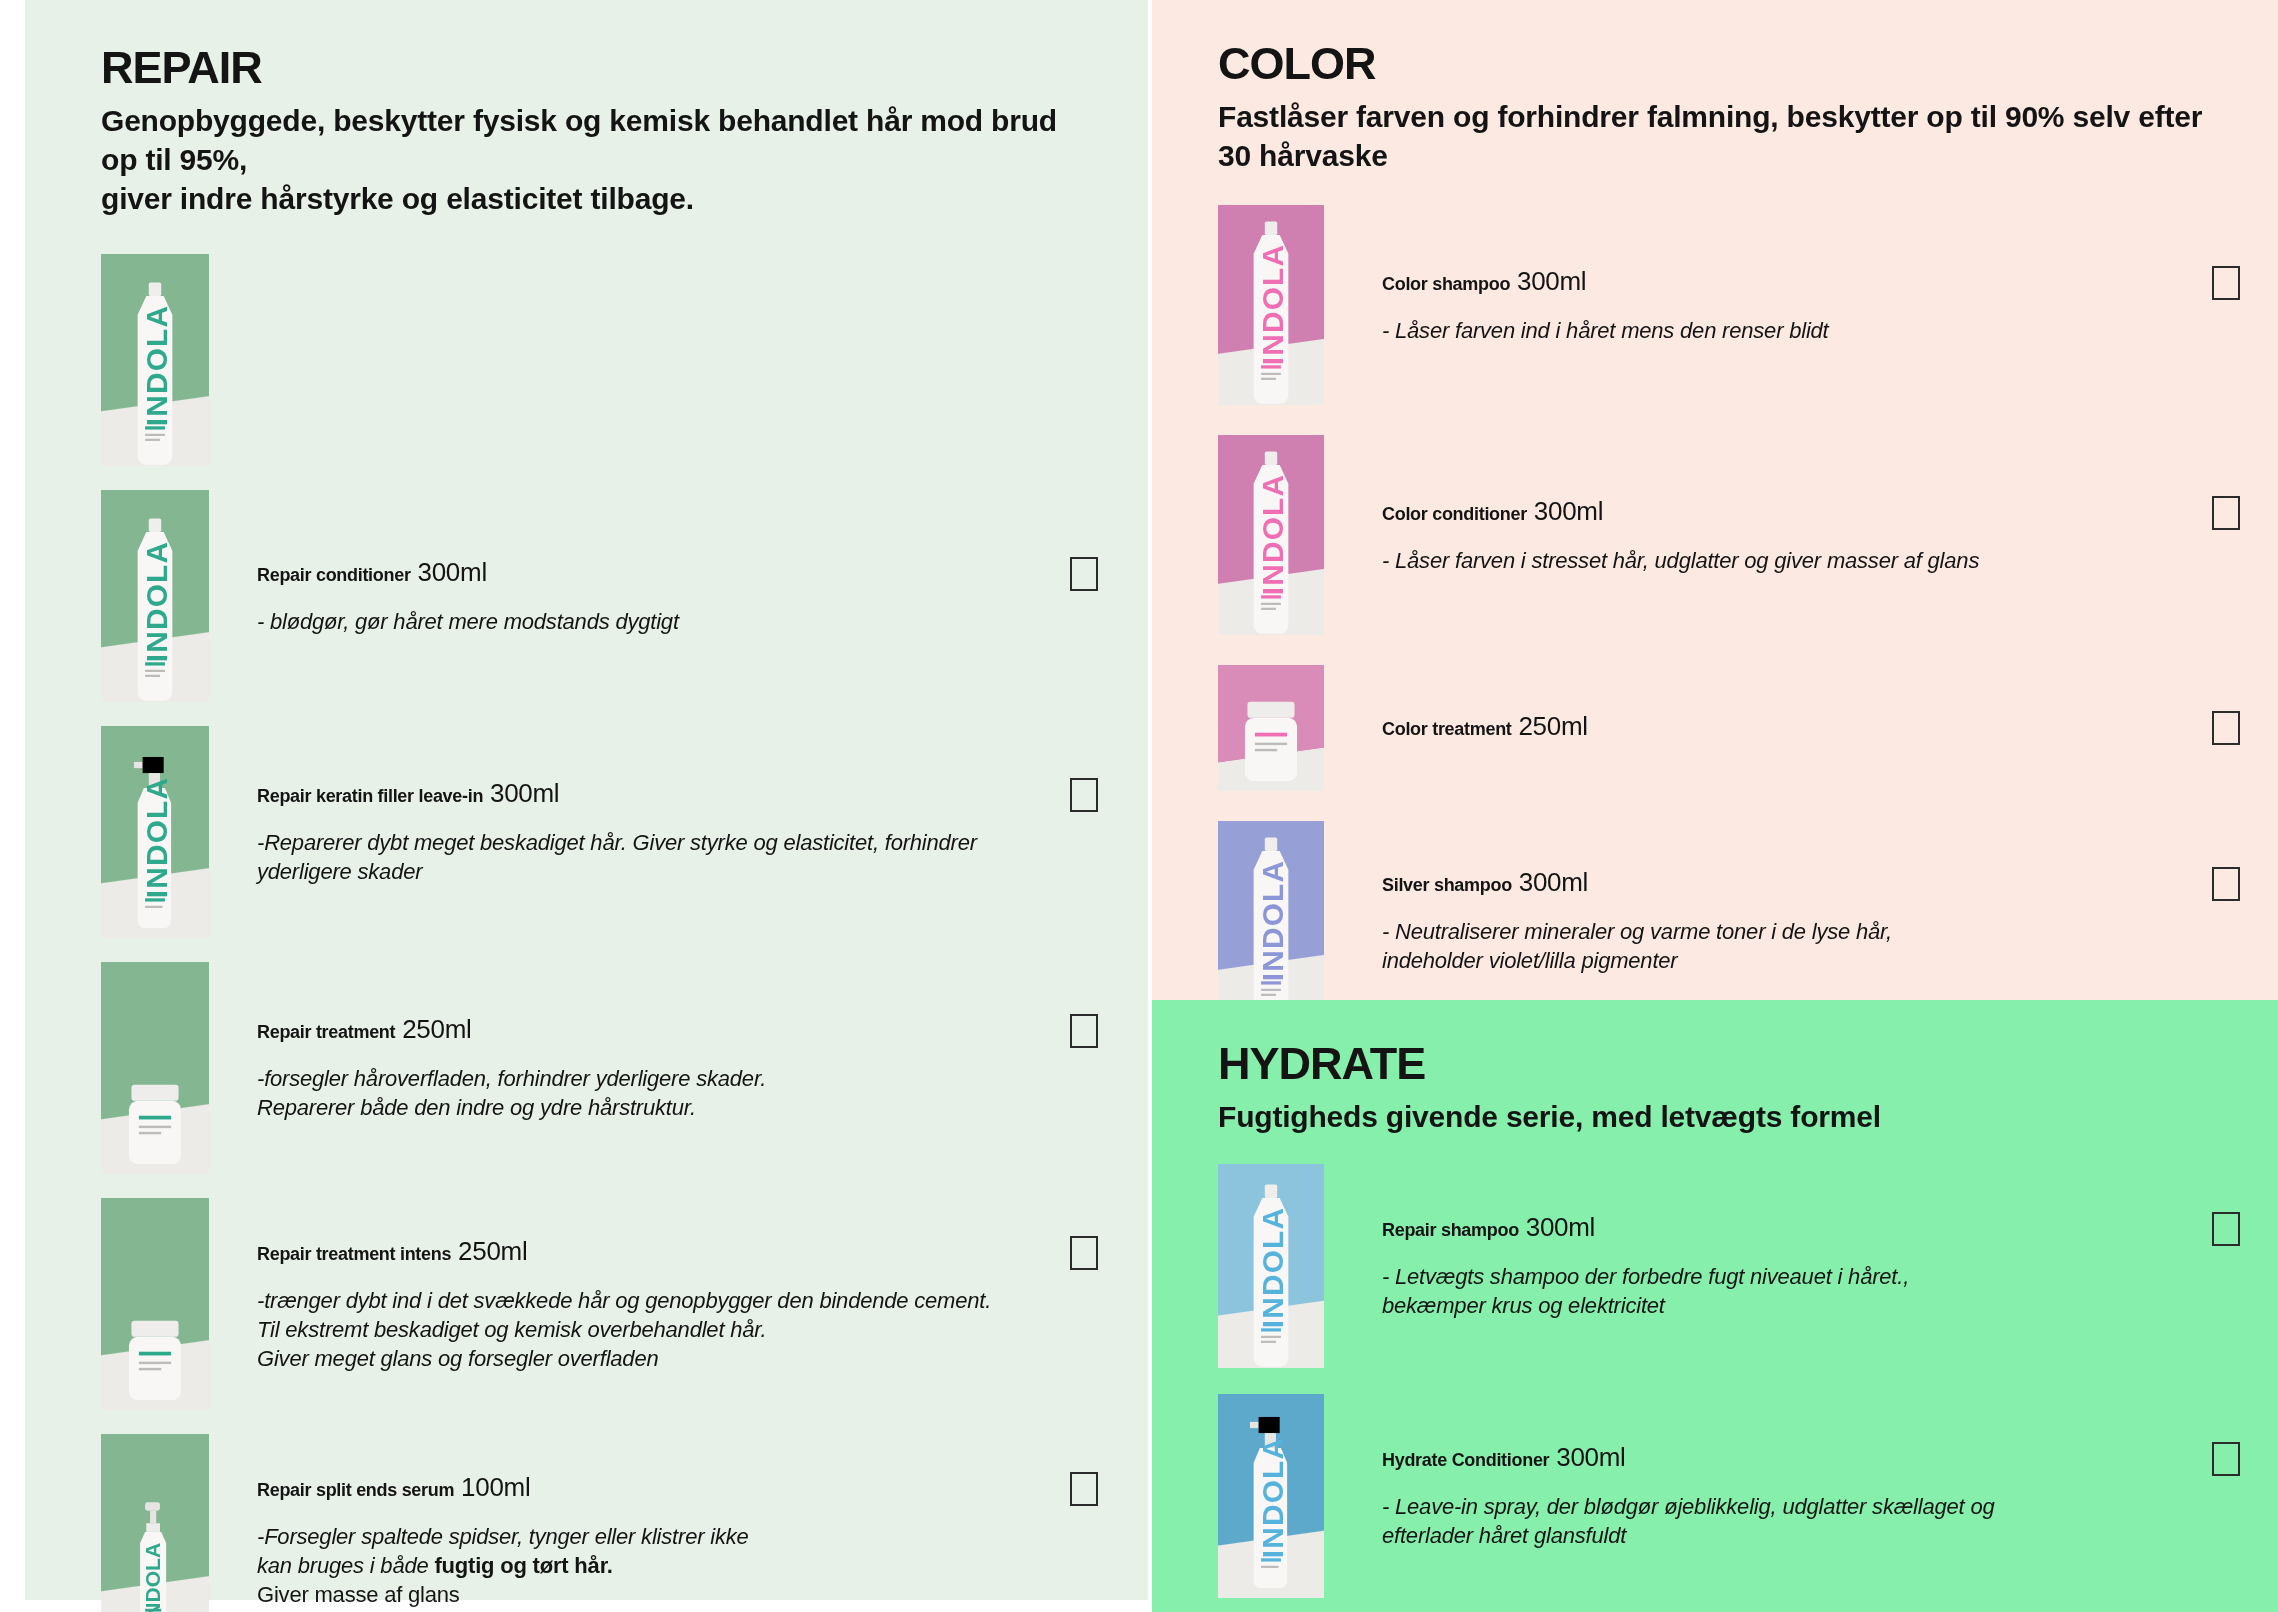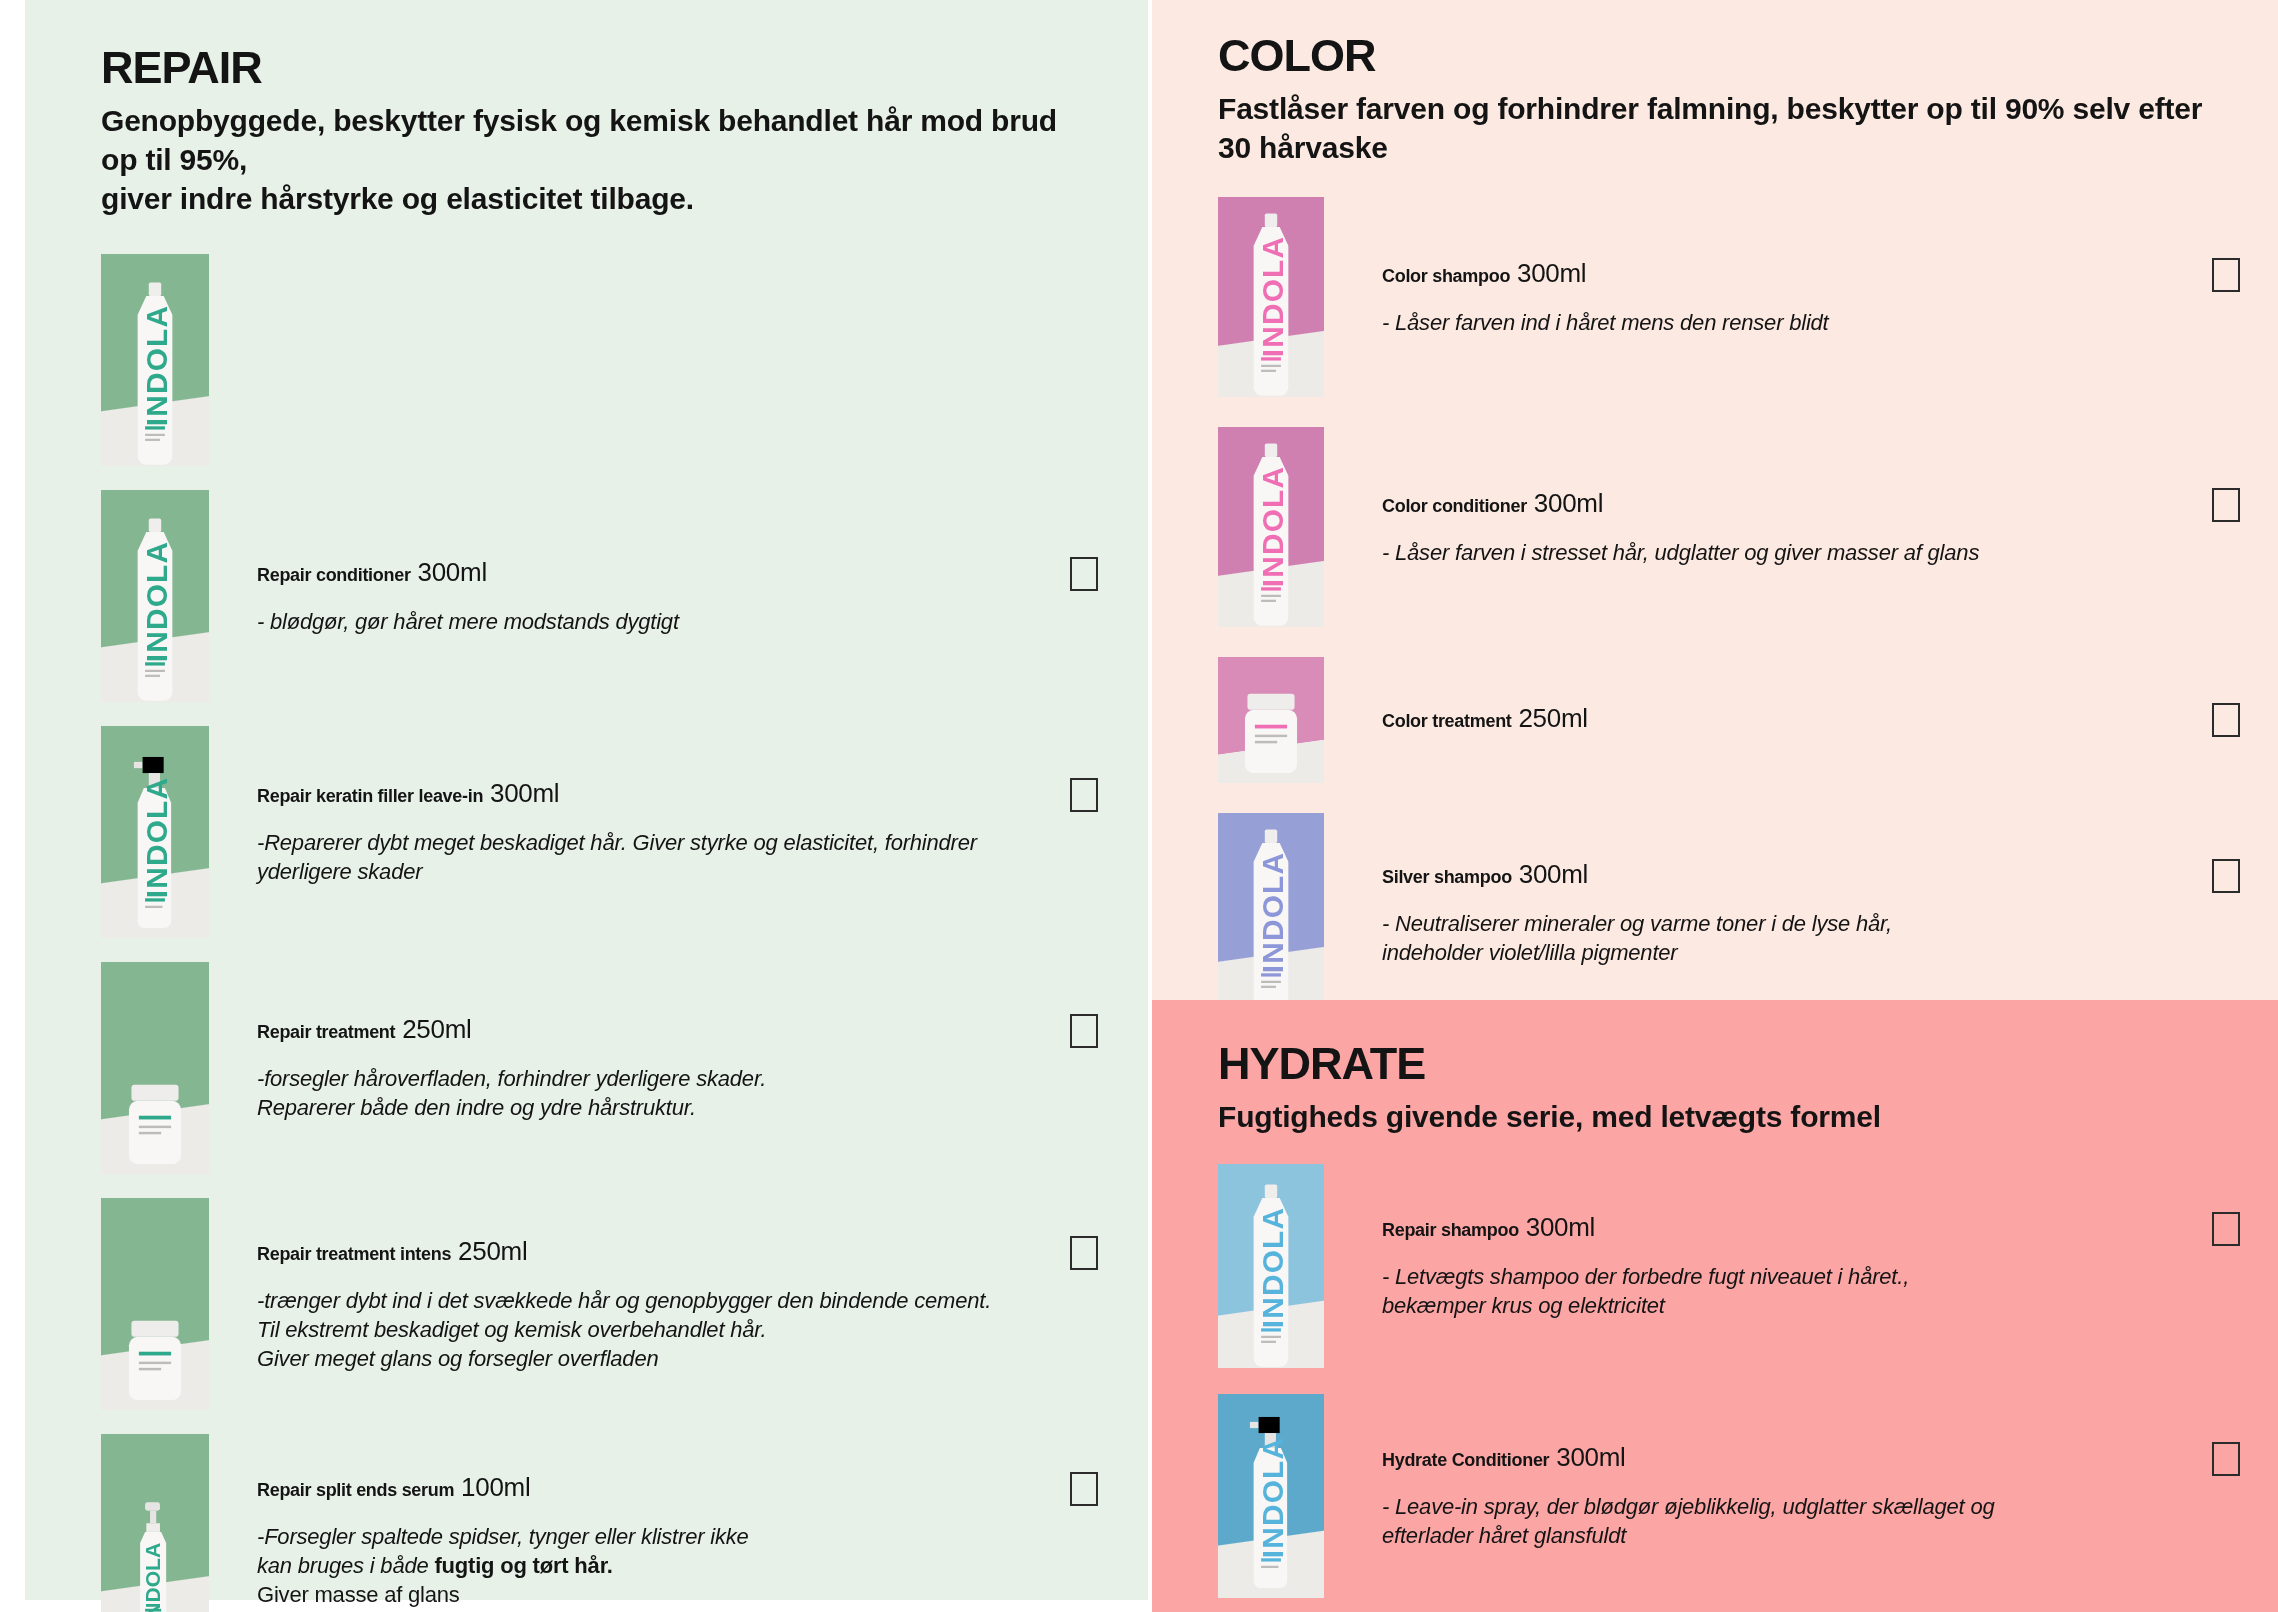--- a/index.html
+++ b/index.html
@@ -1,22 +1,22 @@
 <!DOCTYPE html>
 <html><head>
 <meta charset="utf-8">
 <style>
   * { box-sizing: border-box; margin: 0; padding: 0; }
   html,body { width: 2278px; height: 1612px; background: #ffffff; }
   body { font-family: "Liberation Sans", sans-serif; color: #141414; position: relative; }
 
   .panel { position: absolute; }
   #repair  { left: 25px;   top: 0;      width: 1123px; height: 1600px; background: #e8f1e8; padding: 44px 50px 0 76px; }
-  #color   { left: 1152px; top: 0;      width: 1126px; height: 1134px; background: #fceae2; padding: 32px 38px 0 66px; }
-  #hydrate { left: 1152px; top: 1000px; width: 1126px; height: 612px;  background: #fca5a5; padding: 40px 38px 13px 66px; }
+  #color   { left: 1152px; top: 0;      width: 1126px; height: 1134px; background: #fceae2; padding: 40px 38px 0 66px; }
+  #hydrate { left: 1152px; top: 1000px; width: 1126px; height: 612px;  background: #86efac; padding: 40px 38px 13px 66px; }
 
   .sec-title { font-size: 45px; font-weight: bold; letter-spacing: -1px; line-height: 1.05; }
   .sec-intro { font-size: 30px; font-weight: bold; line-height: 1.3; white-space: pre-line; margin-top: 10px; letter-spacing: -0.2px; }
 
   .products { display: flex; flex-direction: column; }
   #repair  .products { margin-top: 36px; gap: 24px; }
   #color   .products { margin-top: 30px; gap: 30px; }
   #hydrate .products { margin-top: 28px; gap: 26px; }
 
   .row { display: flex; align-items: center; }

